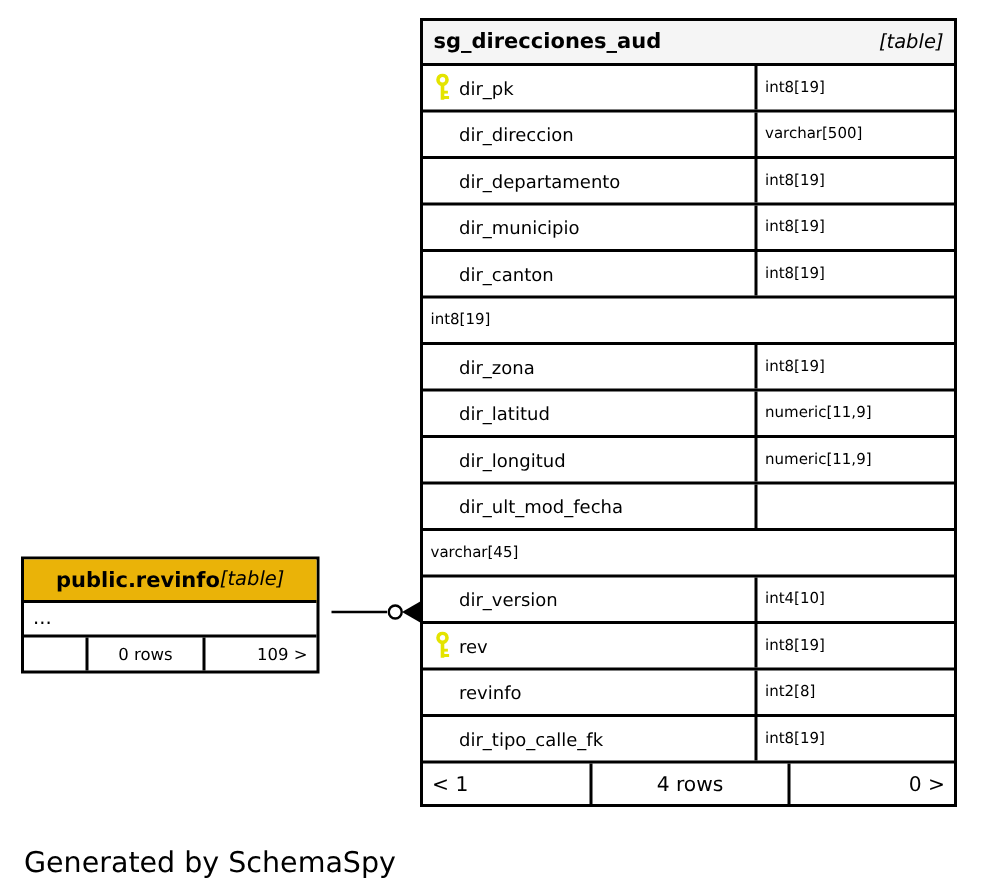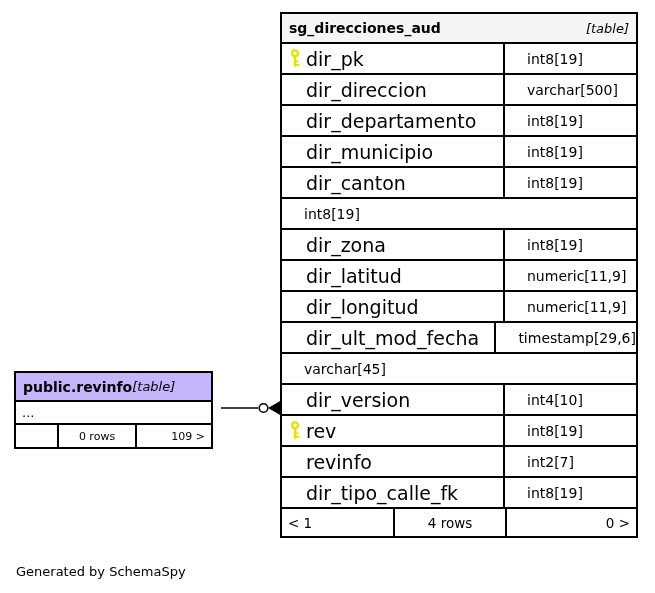--- a/index.html
+++ b/index.html
@@ -17,48 +17,48 @@
     height:30px;flex:0 0 30px;background:#f5f5f5;border-bottom:2px solid #000;
     display:flex;align-items:center;justify-content:space-between;
     padding:0 7px;box-sizing:border-box;
   }
   .ttitle{font-weight:bold;font-size:14px;}
   .tbadge{font-size:13px;font-weight:normal;font-style:italic;}
   .rows{flex:1 1 auto;display:flex;flex-direction:column;}
   .trow{flex:1;display:flex;border-bottom:2px solid #000;box-sizing:border-box;min-height:0;}
   .cname{
     width:223px;box-sizing:border-box;border-right:2px solid #000;
-    display:flex;align-items:center;padding-left:7px;font-size:19px;
+    display:flex;align-items:center;padding-left:7px;font-size:12px;
   }
   .keyslot{width:17px;flex:0 0 17px;display:inline-flex;align-items:center;}
-  .ctype{flex:1;display:flex;align-items:center;padding-left:22px;font-size:14px;}
+  .ctype{flex:1;display:flex;align-items:center;padding-left:5px;font-size:10px;}
   .tfoot{height:27px;flex:0 0 27px;display:flex;font-size:13.5px;}
   .fcell{display:flex;align-items:center;box-sizing:border-box;}
   .fleft{width:113px;border-right:2px solid #000;padding-left:6px;justify-content:flex-start;}
-  .fcenter{width:112px;border-right:2px solid #000;justify-content:center;}
+  .fcenter{width:132px;border-right:2px solid #000;justify-content:center;}
   .fright{flex:1;justify-content:flex-end;padding-right:6px;}
   
   .rev-table{left:14px;top:371px;width:199px;height:78px;}
   .rhead{
-    height:29px;flex:0 0 29px;background:#c4b5fd;border-bottom:2px solid #000;
-    display:flex;align-items:center;justify-content:flex-start;
+    height:29px;flex:0 0 29px;background:#eab308;border-bottom:2px solid #000;
+    display:flex;align-items:center;justify-content:center;
     padding:0 7px;box-sizing:border-box;
   }
   .rbody{
     height:23px;flex:0 0 23px;border-bottom:2px solid #000;box-sizing:border-box;
     display:flex;align-items:center;padding-left:6px;font-size:13px;
   }
   .rfoot{flex:1;display:flex;font-size:11px;}
   .rfleft{width:43px;border-right:2px solid #000;}
   .rfcenter{width:78px;border-right:2px solid #000;justify-content:center;}
   .rfright{flex:1;justify-content:flex-end;padding-right:6px;}
   
   .edge{position:absolute;left:213px;top:398px;}
   
-  .caption{position:absolute;left:16px;top:564px;font-size:13px;}
+  .caption{position:absolute;left:16px;top:564px;font-size:19px;}
 </style>
 </head>
 <body>
 
 <div class="canvas">
 
   <div class="tablebox rev-table">
     <div class="rhead">
       <span class="ttitle">public.revinfo</span>
       <span class="tbadge">[table]</span>
@@ -149,21 +149,20 @@
             <span class="keyslot"></span>
             <span>dir_longitud</span>
           </div>
           <div class="ctype">numeric[11,9]</div>
         </div>
         <div class="trow">
           <div class="cname">
             <span class="keyslot"></span>
             <span>dir_ult_mod_fecha</span>
           </div>
-          <div class="ctype">timestamp[29,6]</div>
         </div>
         <div class="trow">
           <div class="ctype">varchar[45]</div>
         </div>
         <div class="trow">
           <div class="cname">
             <span class="keyslot"></span>
             <span>dir_version</span>
           </div>
           <div class="ctype">int4[10]</div>
@@ -180,21 +179,21 @@
             </span>
             <span>rev</span>
           </div>
           <div class="ctype">int8[19]</div>
         </div>
         <div class="trow">
           <div class="cname">
             <span class="keyslot"></span>
             <span>revinfo</span>
           </div>
-          <div class="ctype">int2[7]</div>
+          <div class="ctype">int2[8]</div>
         </div>
         <div class="trow">
           <div class="cname">
             <span class="keyslot"></span>
             <span>dir_tipo_calle_fk</span>
           </div>
           <div class="ctype">int8[19]</div>
         </div>
       </div>
     <div class="tfoot">

